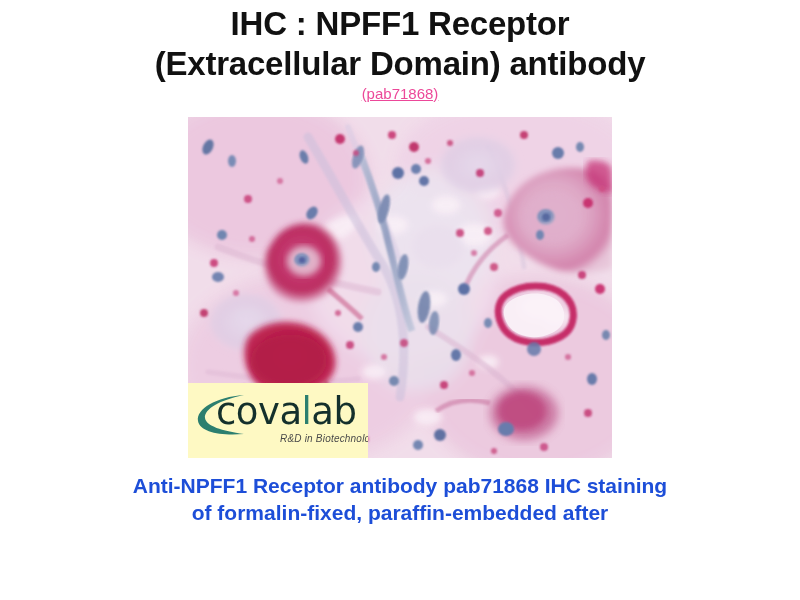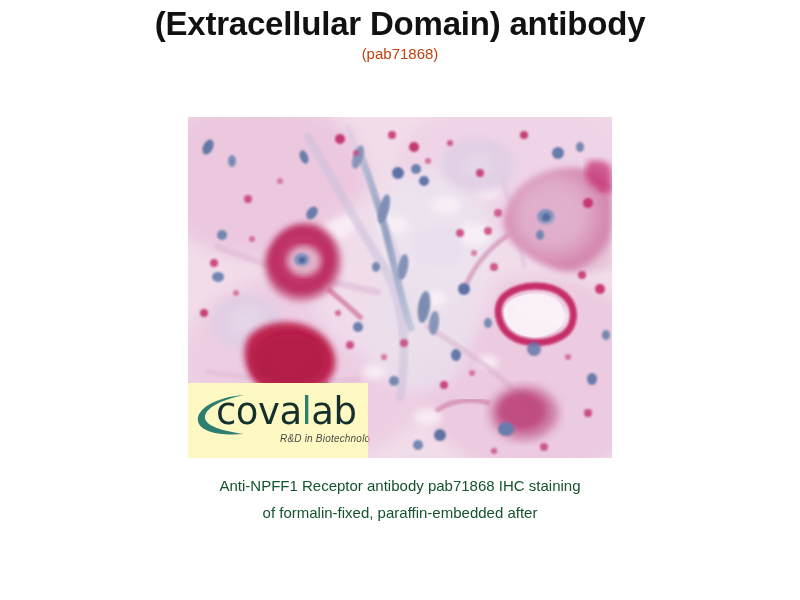--- a/index.html
+++ b/index.html
@@ -30,22 +30,23 @@
     font-weight: bold;
     line-height: 40px;
     letter-spacing: -0.2px;
     color: #111111;
     white-space: nowrap;
   }
   .catalog-number {
     font-size: 15px;
     font-weight: normal;
     line-height: 18px;
-    color: #c2410c;
+    color: #ec4899;
     margin-top: 1px;
+    text-decoration: underline;
   }
 
   
   .micrograph-frame {
     position: absolute;
     left: 188px;
     top: 117px;
     width: 424px;
     height: 341px;
     overflow: hidden;
@@ -110,31 +111,32 @@
 
   
   .caption-block {
     position: absolute;
     top: 472px;
     left: 0;
     width: 800px;
     text-align: center;
   }
   .caption-line {
-    font-size: 15px;
+    font-size: 21px;
     line-height: 27px;
-    font-weight: normal;
-    color: #14532d;
+    font-weight: bold;
+    color: #1d4ed8;
     white-space: nowrap;
   }
 </style>
 </head>
 <body>
 
 <div class="title-block">
+  <div class="title-line">IHC : NPFF1 Receptor</div>
   <div class="title-line">(Extracellular Domain) antibody</div>
   <div class="catalog-number">(pab71868)</div>
 </div>
 
 <div class="micrograph-frame">
   <svg class="micrograph-canvas" viewBox="0 0 424 341" preserveAspectRatio="none" aria-hidden="true">
     <defs>
 
       <filter id="grain" x="-5%" y="-5%" width="110%" height="110%">
         <feTurbulence type="fractalNoise" baseFrequency="0.75" numOctaves="4" seed="7" result="n"></feTurbulence>

